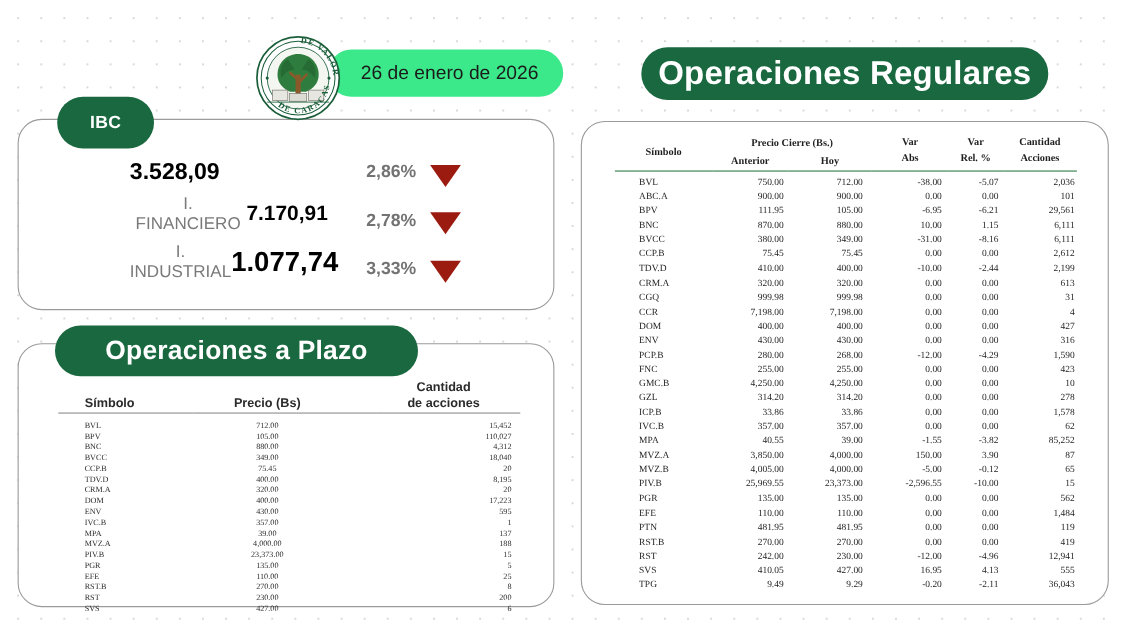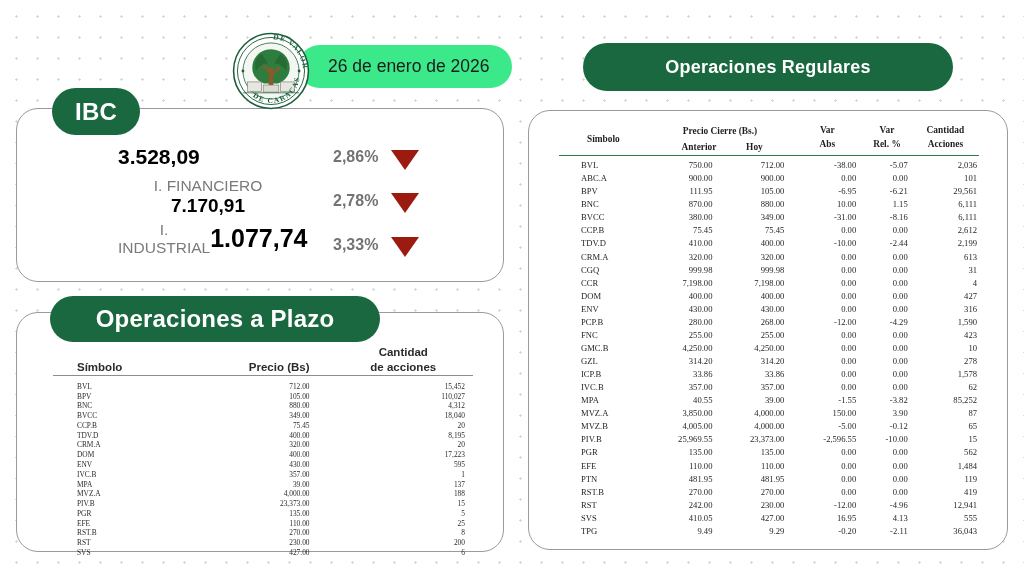--- a/index.html
+++ b/index.html
@@ -41,56 +41,56 @@
   #date-badge{
     position:absolute; left:298px; top:45px;
     height:43px; padding:0 22px 0 30px;
     background:#3BE98A; border-radius:22px;
     display:flex; align-items:center;
     font-size:17.5px; color:#1b1b1b; z-index:6;
   }
 
   
   #ibc-card{ left:16px; top:108px; width:488px; height:174px; }
-  #ibc-pill{ left:52px; top:88px; width:88px; height:47px; font-size:24px; }
+  #ibc-pill{ left:52px; top:88px; width:88px; height:47px; font-size:16px; }
   .ibc-row{ position:absolute; display:flex; align-items:center; }
   .ibc-val{ font-weight:bold; color:#000000; }
   .ibc-sub{ color:#7a7a7a; font-size:15.5px; text-align:center; line-height:1.15; }
   .ibc-pct{ position:absolute; font-weight:bold; font-size:16px; color:#737373; }
   .tri{
     position:absolute;
     width:0;height:0;
     border-left:14px solid transparent;
     border-right:14px solid transparent;
     border-top:20px solid #9C1B10;
   }
 
   
   #plazo-card{ left:16px; top:312px; width:488px; height:240px; }
   #plazo-pill{ left:50px; top:296px; width:330px; height:46px; font-size:24px; }
 
   
   #reg-card{ left:528px; top:110px; width:480px; height:440px; }
-  #reg-pill{ left:583px; top:43px; width:370px; height:48px; font-size:18px; }
+  #reg-pill{ left:583px; top:43px; width:370px; height:48px; font-size:30px; }
 
   
   table{ border-collapse:collapse; width:100%; }
   .tbl-th{
     color:#1D8C48;
     font-weight:bold;
     vertical-align:bottom;
     padding-bottom:3px;
   }
 
   
   #plazo-table{ position:absolute; left:36px; top:32px; width:420px; }
   #plazo-table .tbl-th{ font-size:11.5px; font-family:"Liberation Sans",sans-serif; }
   #plazo-table td{ font-size:7.4px; font-family:"Liberation Serif",serif; color:#2b2b2b; line-height:1.32; padding:0; }
   #plazo-table .c-sym{ text-align:left; padding-left:24px; }
-  #plazo-table .c-pre{ text-align:right; padding-right:32px; }
+  #plazo-table .c-pre{ text-align:center; padding-right:32px; }
   #plazo-table .c-can{ text-align:right; padding-right:8px; }
   .hrule{ border-top:1.1px solid #8d8d8d; }
 
   
   #reg-table{ position:absolute; left:30px; top:12px; width:420px; }
   #reg-table .tbl-th{ font-size:9.4px; font-family:"Liberation Serif",serif; }
   #reg-table td{ font-size:8.6px; font-family:"Liberation Serif",serif; color:#1f1f1f; line-height:1.52; padding:0; }
   #reg-table .r-sym{ text-align:left; padding-left:22px; }
   #reg-table .r-num{ text-align:right; }
   #reg-table .r-ant{ padding-right:4px; }
@@ -139,21 +139,21 @@
 <div class="pill" id="ibc-pill">
   <span>IBC</span>
 </div>
 
 <div class="ibc-row" style="left:118px; top:145px;">
   <span class="ibc-val" style="font-size:21px;">3.528,09</span>
 </div>
 <div class="ibc-pct" style="left:333px; top:148px;">2,86%</div>
 <div class="tri" style="left:391px; top:150px;"></div>
 
-<div class="ibc-row" style="left:118px; top:177px; flex-direction:column; width:180px;">
+<div class="ibc-row" style="left:118px; top:177px; width:180px;">
   <span class="ibc-sub">I. FINANCIERO</span>
   <span class="ibc-val" style="font-size:19px;">7.170,91</span>
 </div>
 <div class="ibc-pct" style="left:333px; top:192px;">2,78%</div>
 <div class="tri" style="left:391px; top:193px;"></div>
 
 <div class="ibc-row" style="left:118px; top:221px; flex-direction:row; width:180px;">
   <span class="ibc-sub">I. INDUSTRIAL</span>
   <span class="ibc-val" style="font-size:25px;">1.077,74</span>
 </div>
@@ -286,21 +286,21 @@
         <td rowspan="2" class="tbl-th" style="text-align:center;padding-bottom:3px;">
           <div>Var</div>
           <div>Rel. %</div>
         </td>
         <td rowspan="2" class="tbl-th" style="text-align:center;padding-bottom:3px;">
           <div>Cantidad</div>
           <div>Acciones</div>
         </td>
       </tr>
       <tr>
-        <td class="tbl-th" style="text-align:right;">Anterior</td>
+        <td class="tbl-th" style="text-align:center;">Anterior</td>
         <td class="tbl-th" style="text-align:center;">Hoy</td>
       </tr>
       <tr>
         <td class="grule" colspan="6" style="height:4px;"></td>
       </tr>
     </thead>
     <tbody id="reg-body">
         <tr>
           <td class="r-sym">BVL</td>
           <td class="r-num r-ant">750.00</td>

